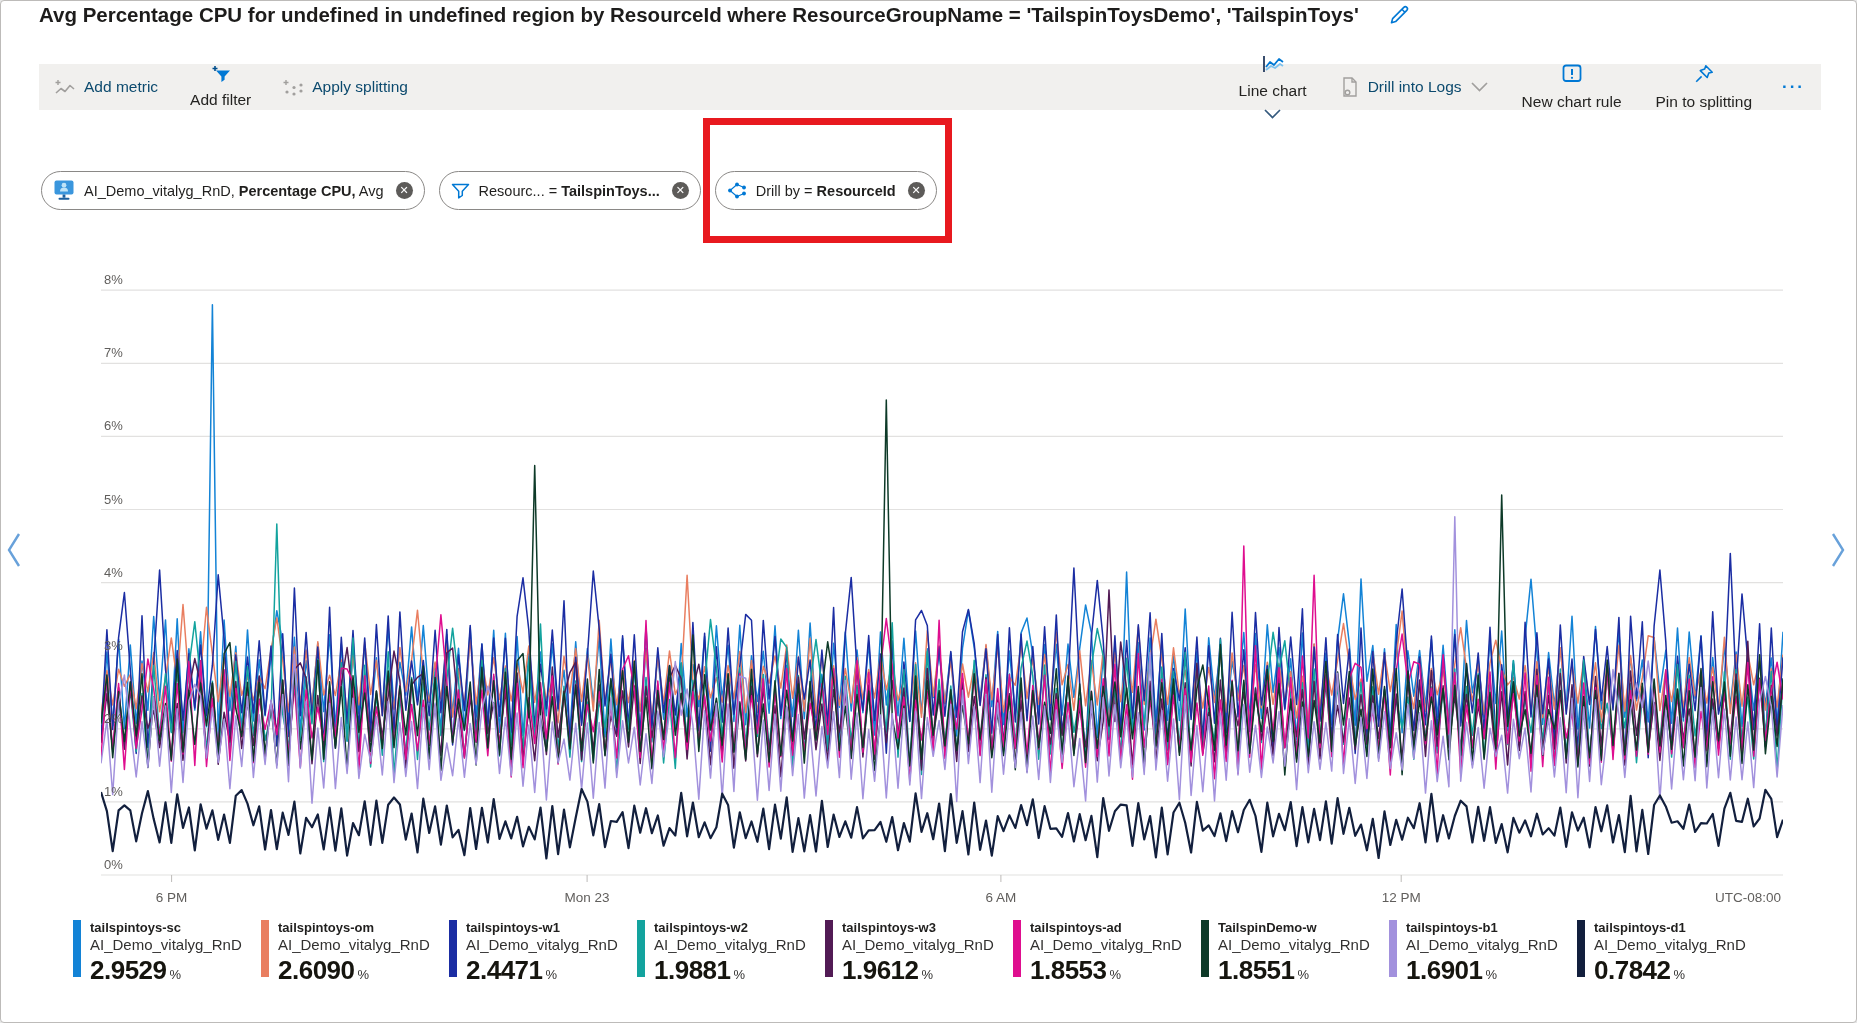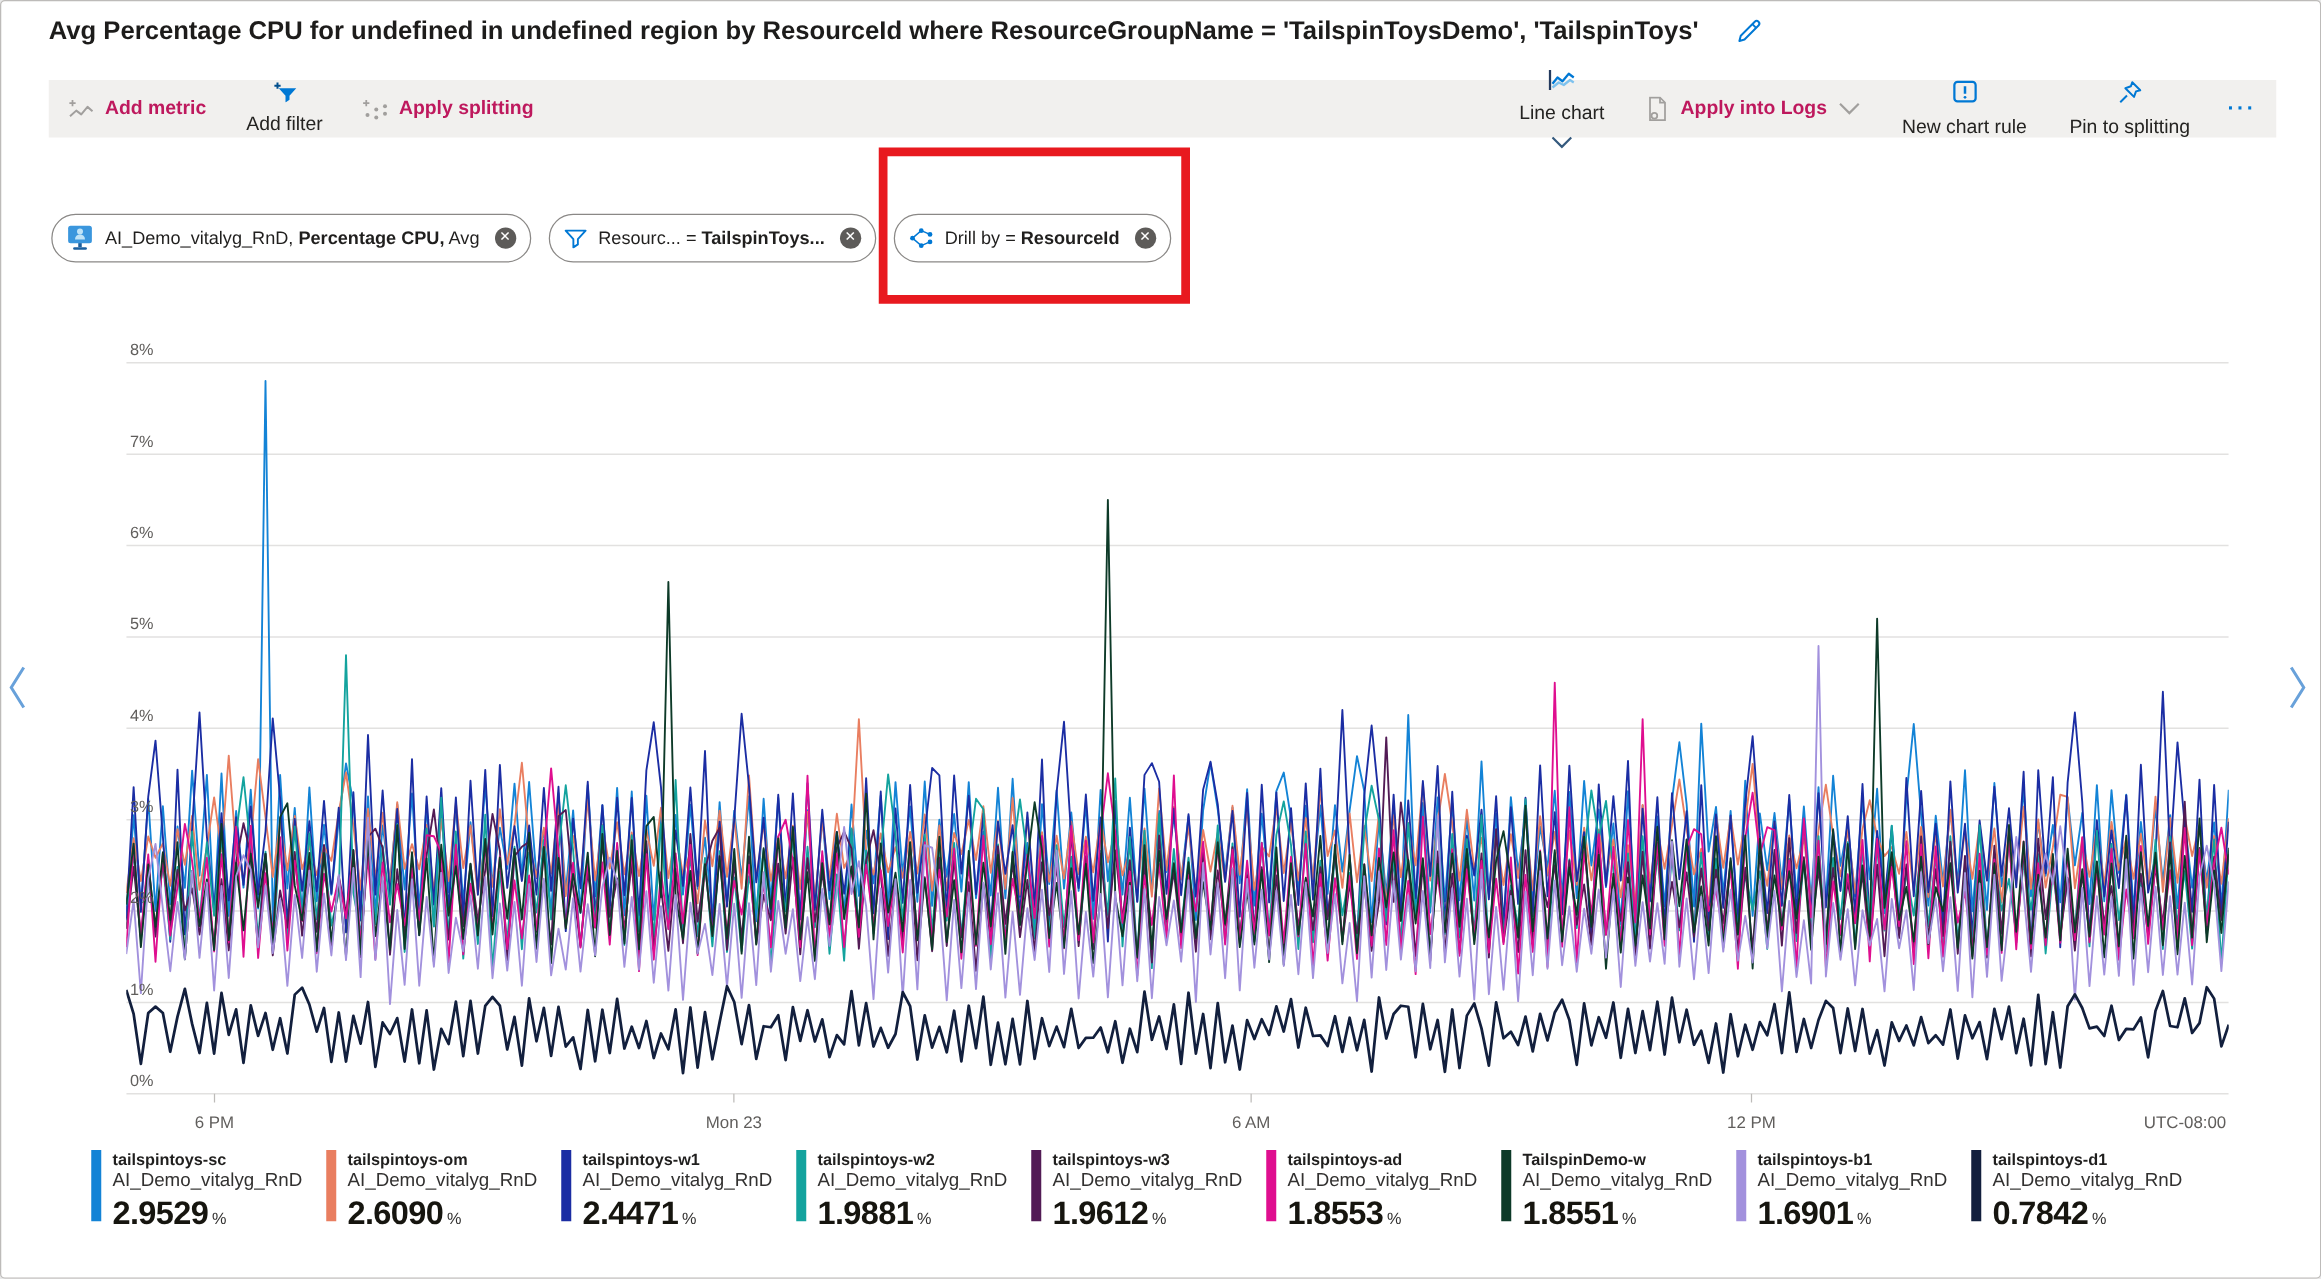--- a/index.html
+++ b/index.html
@@ -1,25 +1,25 @@
 <!DOCTYPE html>
 <html><head>
 <meta charset="utf-8">
 <style>
   html,body{margin:0;padding:0;background:#e8e8e8;font-family:"Liberation Sans","DejaVu Sans",sans-serif;}
   #app{position:relative;width:1857px;height:1023px;background:#fff;border:1px solid #bdbbb9;border-radius:4px;box-sizing:border-box;overflow:hidden;}
 
   
-  .page-title{position:absolute;left:38px;top:12px;font-size:20.5px;font-weight:700;color:#1d1c1b;display:flex;align-items:center;gap:28px;white-space:nowrap;}
+  .page-title{position:absolute;left:38px;top:2px;font-size:20.5px;font-weight:700;color:#1d1c1b;display:flex;align-items:center;gap:28px;white-space:nowrap;}
   .page-title svg{flex:none;}
 
   
   .toolbar{position:absolute;left:38px;top:63px;width:1782px;height:46px;background:#f1f0ee;display:flex;align-items:center;padding:0 16px;box-sizing:border-box;}
   .tb-item{display:flex;align-items:center;gap:9px;font-size:15.5px;margin-right:32px;white-space:nowrap;cursor:pointer;}
-  .tb-item.disabled{color:#be185d;cursor:default;font-weight:bold;}
+  .tb-item.disabled{color:#0c4a6e;cursor:default;}
   .tb-item.enabled{color:#242321;flex-direction:column;}
   .tb-right{margin-left:auto;display:flex;align-items:center;justify-content:space-between;}
   .tb-right .tb-item{margin-right:0;margin-left:34px;}
   .ellipsis{color:#0078d4;font-size:17px;font-weight:700;letter-spacing:2px;margin-left:30px;cursor:pointer;}
 
   
   .pills{position:absolute;left:40px;top:134px;display:flex;align-items:flex-start;gap:14px;}
   .pill{display:flex;align-items:center;gap:9px;height:39px;padding:0 11px 0 11px;border:1px solid #8a8886;border-radius:20px;background:#fff;font-size:14.5px;color:#201f1e;white-space:nowrap;box-sizing:border-box;cursor:pointer;margin-top:36px;}
   .pill .bold{font-weight:700;}
   .x-btn{width:17px;height:17px;border-radius:50%;background:#5d5b59;color:#fff;font-size:11px;line-height:1;display:flex;align-items:center;justify-content:center;margin-left:3px;flex:none;cursor:pointer;}
@@ -95,21 +95,21 @@
         <svg width="17" height="10" viewBox="0 0 17 10" fill="none" stroke="#355a7e" stroke-width="1.7">
             <polyline points="1,1 8.5,8.5 16,1"></polyline>
           </svg>
       </div>
       <div class="tb-item disabled">
         <svg width="18" height="20" viewBox="0 0 18 20" fill="none" stroke="#a19f9d" stroke-width="1.4">
           <path d="M3 1 h8 l4 4 v14 h-12 z"></path>
           <path d="M11 1 v4 h4"></path>
           <circle cx="6.5" cy="15.5" r="2.3"></circle>
         </svg>
-        <span>Apply into Logs</span>
+        <span>Drill into Logs</span>
         <svg width="17" height="10" viewBox="0 0 17 10" fill="none" stroke="#a19f9d" stroke-width="1.7">
             <polyline points="1,1 8.5,8.5 16,1"></polyline>
           </svg>
       </div>
       <div class="tb-item enabled">
         <svg width="20" height="20" viewBox="0 0 20 20" fill="none" stroke="#0078d4" stroke-width="1.8">
           <rect x="1.5" y="1.5" width="17" height="15.5" rx="2.5"></rect>
           <path d="M10 5 v6" stroke-width="2"></path>
           <circle cx="10" cy="13.8" r="1.1" fill="#0078d4" stroke="none"></circle>
         </svg>

